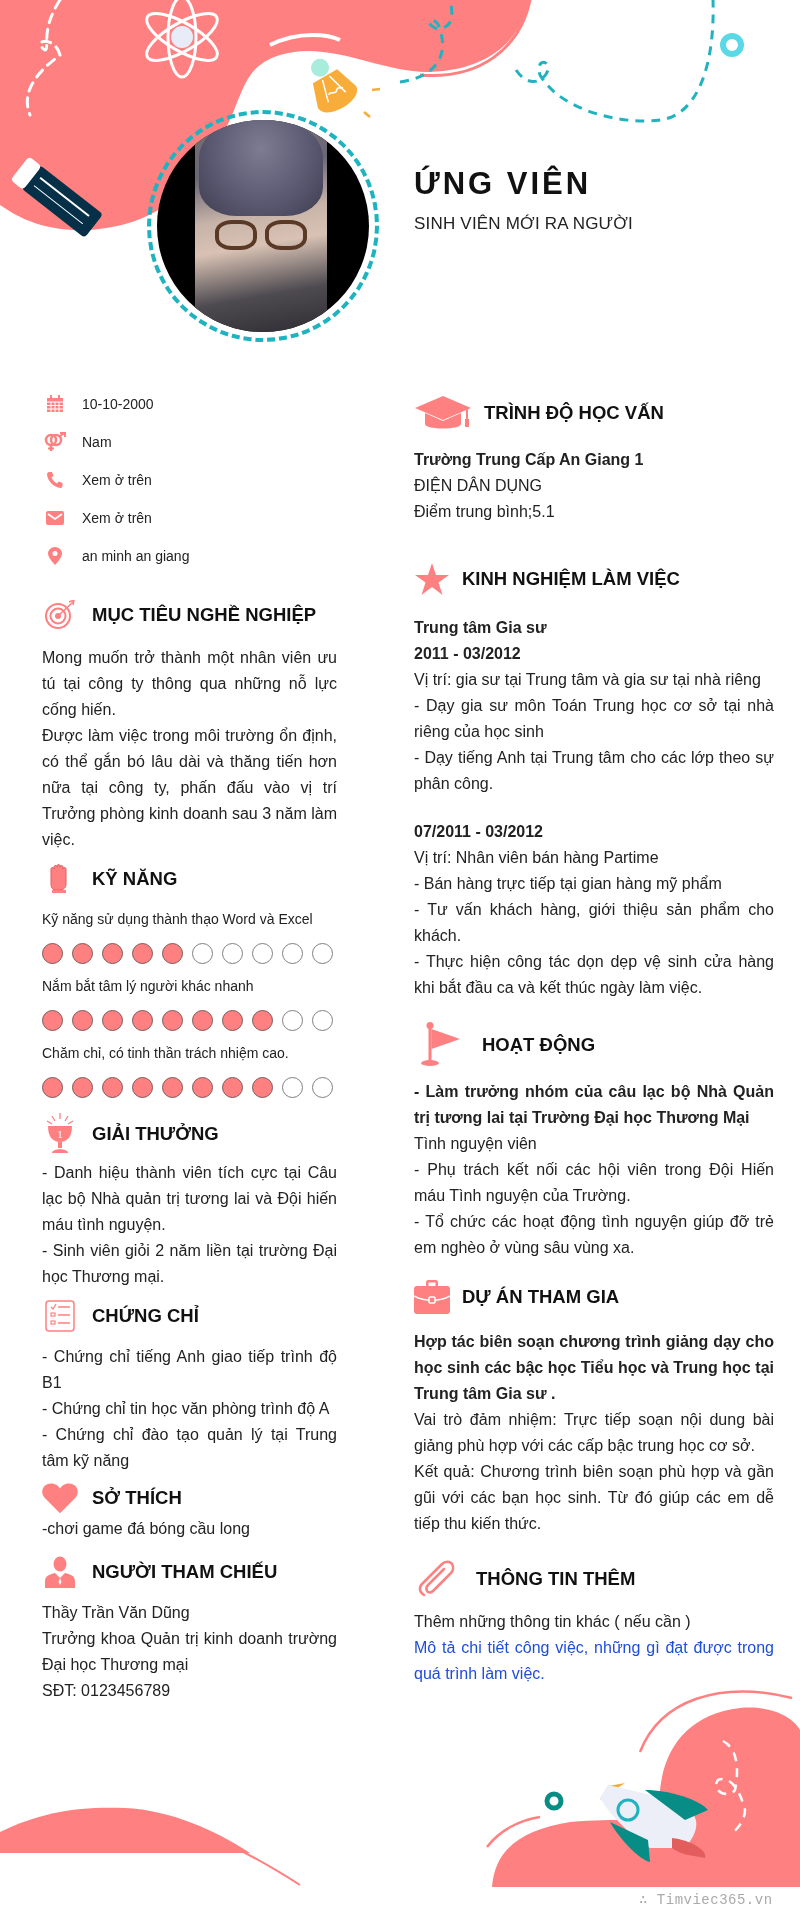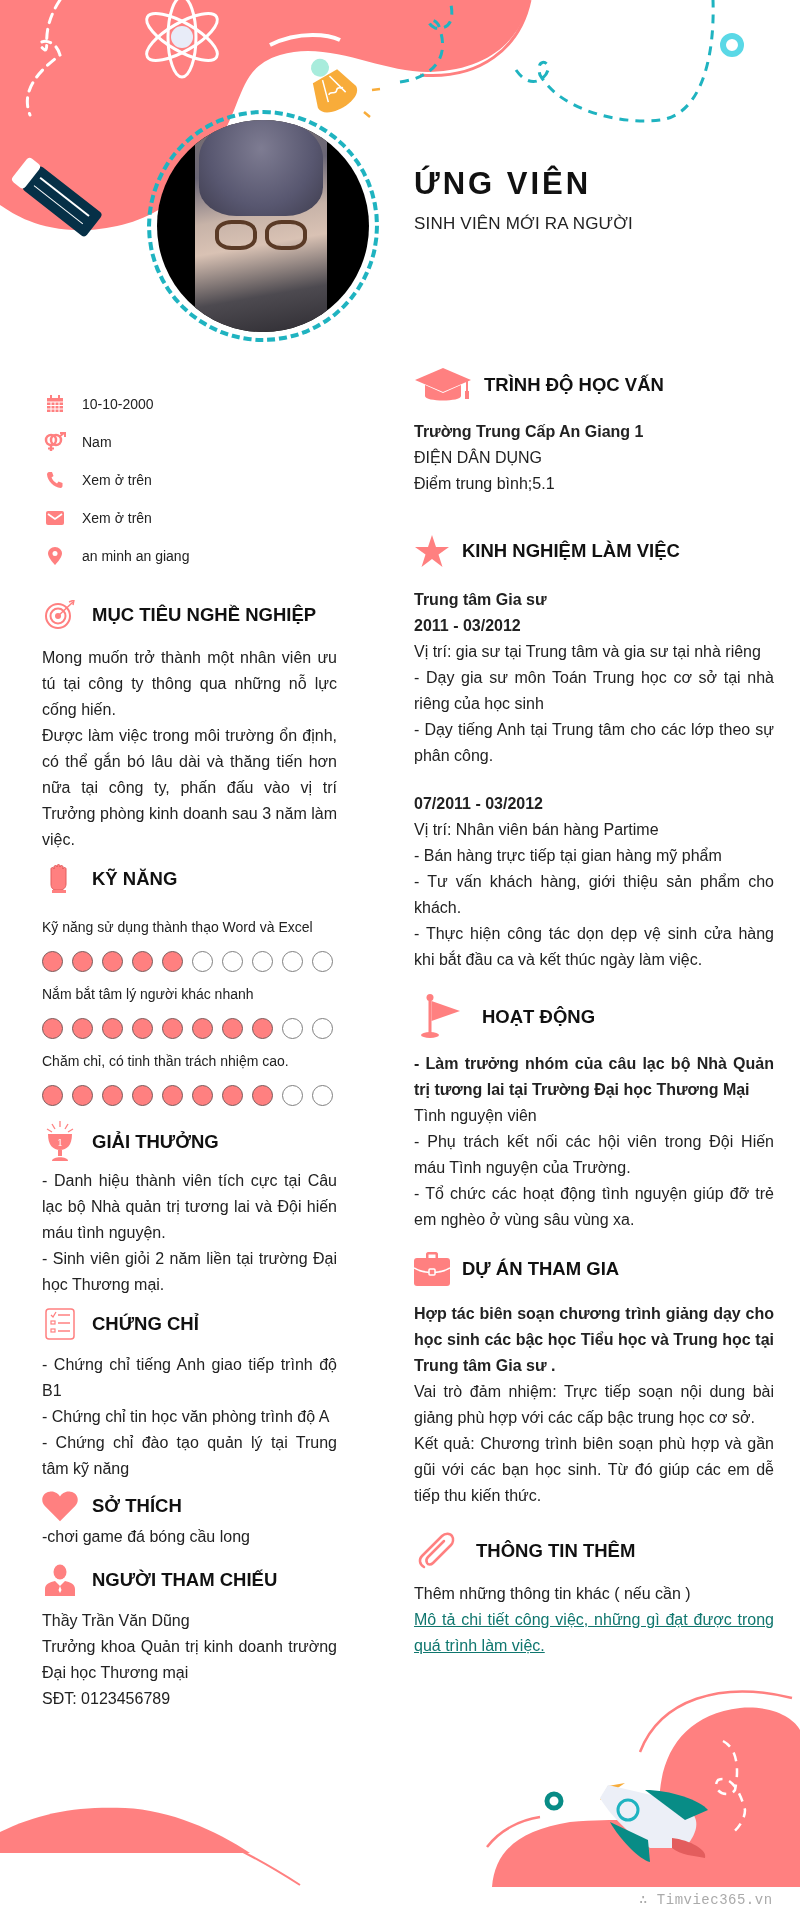--- a/index.html
+++ b/index.html
@@ -17,34 +17,34 @@
   .avatar-glasses-l { left: 58px; }
   .avatar-glasses-r { left: 108px; }
   .avatar-ring { position: absolute; left: 28px; top: 26px; width: 232px; height: 232px; border-radius: 50%; border: 4px dashed #1fb3c0; }
 
   .name-block { position: absolute; left: 414px; top: 166px; }
   .name { font-size: 31px; font-weight: bold; letter-spacing: 3px; color: #111; }
   .subtitle { margin-top: 12px; font-size: 17px; color: #222; letter-spacing: 0.2px; }
 
   
   .col-left { position: absolute; left: 42px; top: 385px; width: 295px; }
-  .col-right { position: absolute; left: 414px; top: 367px; width: 360px; }
+  .col-right { position: absolute; left: 414px; top: 395px; width: 360px; }
 
   .info-row { display: flex; align-items: center; height: 38px; }
   .info-icon { width: 22px; height: 22px; display: flex; align-items: center; justify-content: center; margin-left: 2px; }
   .info-text { margin-left: 16px; font-size: 14px; color: #222; }
 
   .sec-head { display: flex; align-items: center; }
   .sec-icon { width: 36px; height: 36px; display: flex; align-items: center; justify-content: center; }
   .sec-title { font-size: 18.5px; font-weight: bold; color: #111; }
   .col-left .sec-title { margin-left: 14px; }
 
   .para { font-size: 16px; line-height: 26px; color: #222; text-align: justify; }
   .para .b { font-weight: bold; }
-  .muted { color: #0f766e; text-decoration: underline; }
+  .muted { color: #1d4ed8; }
 
   .skill-label { font-size: 14px; color: #222; line-height: 20px; margin-top: 12px; }
   .dots { display: flex; gap: 9px; margin-top: 14px; }
   .dot { width: 21px; height: 21px; border-radius: 50%; border: 1.5px solid #808080; background: #fff; }
   .dot.on { background: #ff8080; border-color: #7a5a5a; }
 
   .footer-mark { position: absolute; left: 639px; top: 1891px; font-family: "Liberation Mono", "DejaVu Sans Mono", monospace; font-size: 14px; color: #aaaaaa; letter-spacing: 0.5px; }
 </style>
 </head>
 <body>
@@ -184,21 +184,21 @@
   <div style="margin-top:8px;">
     <div class="sec-head">
       <span class="sec-icon">
         <svg width="24" height="30" viewBox="0 0 24 30">
             <path d="M3 10 L3 5 C3 3 6 3 6 5 L6 3 C6 1 9 1 9 3 L9 2 C9 0 12 0 12 2 L12 3 C12 1 15 1 15 3 L15 5 C15 3 18 3 18 5 L18 20 C18 24 15 26 12 26 L8 26 C5 26 3 24 3 20 Z" fill="#ff8080" stroke="#e35d5d" stroke-width="1"></path>
             <rect x="4" y="26" width="14" height="3" fill="#ff8080"></rect>
           </svg>
       </span>
       <span class="sec-title">KỸ NĂNG</span>
     </div>
-    <div style="margin-top:20px;">
+    <div style="margin-top:12px;">
       <div>
         <div class="skill-label">Kỹ năng sử dụng thành thạo Word và Excel</div>
         <div class="dots">
           <span class="dot on"></span>
             <span class="dot on"></span>
             <span class="dot on"></span>
             <span class="dot on"></span>
             <span class="dot on"></span>
             <span class="dot"></span>
             <span class="dot"></span>

